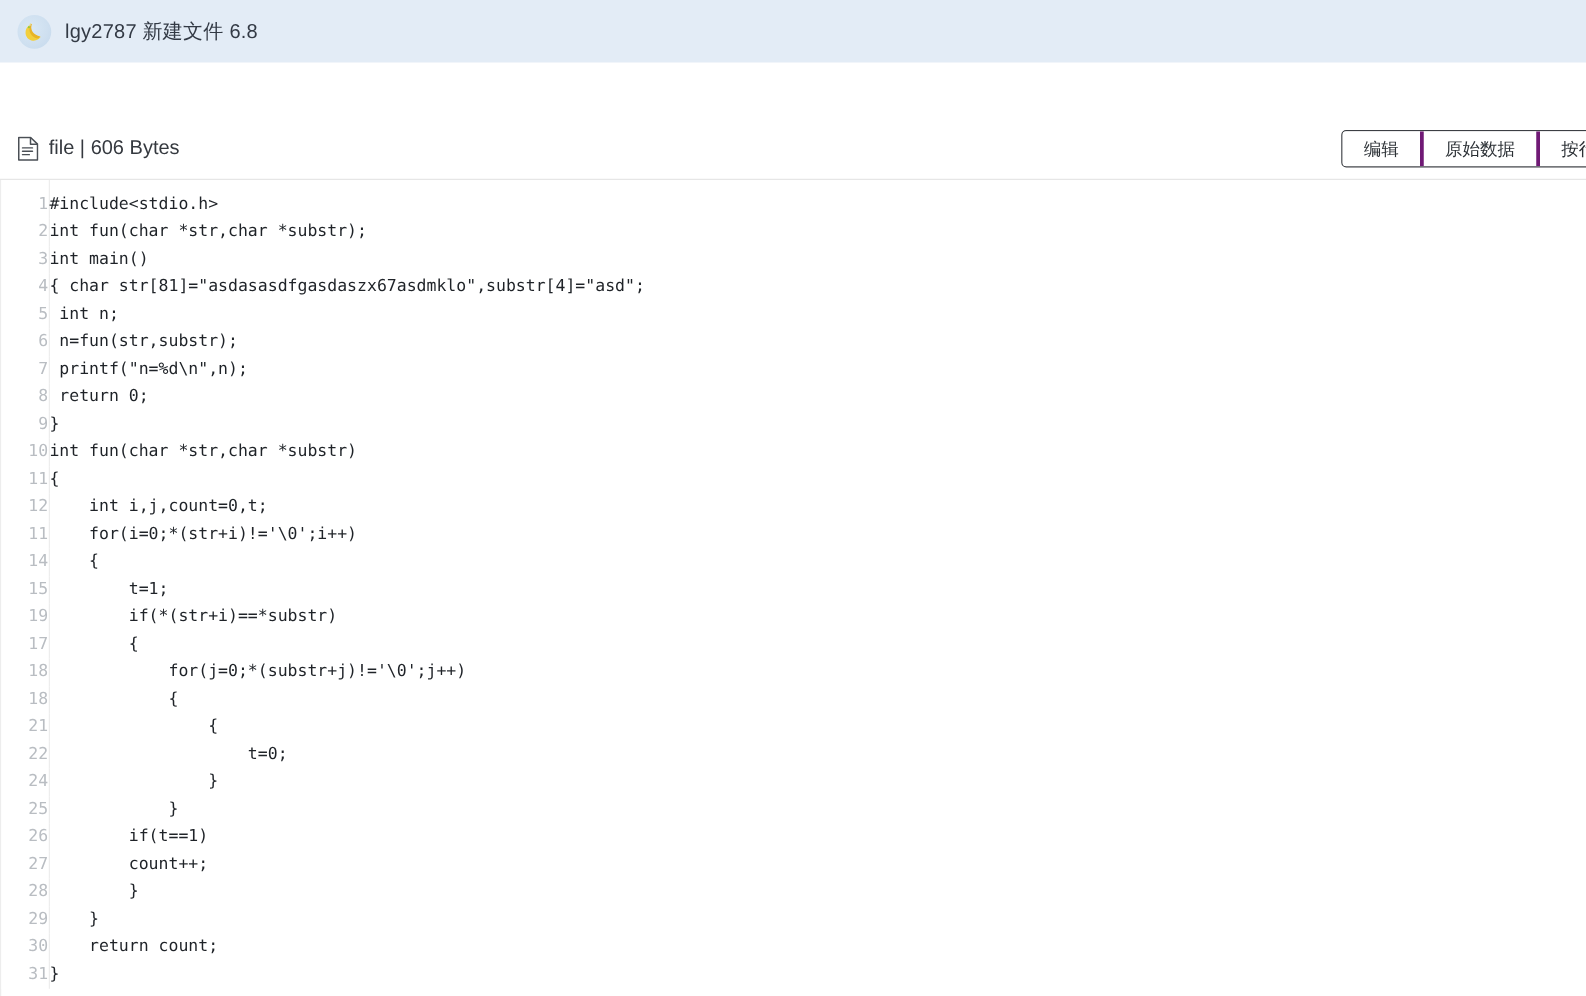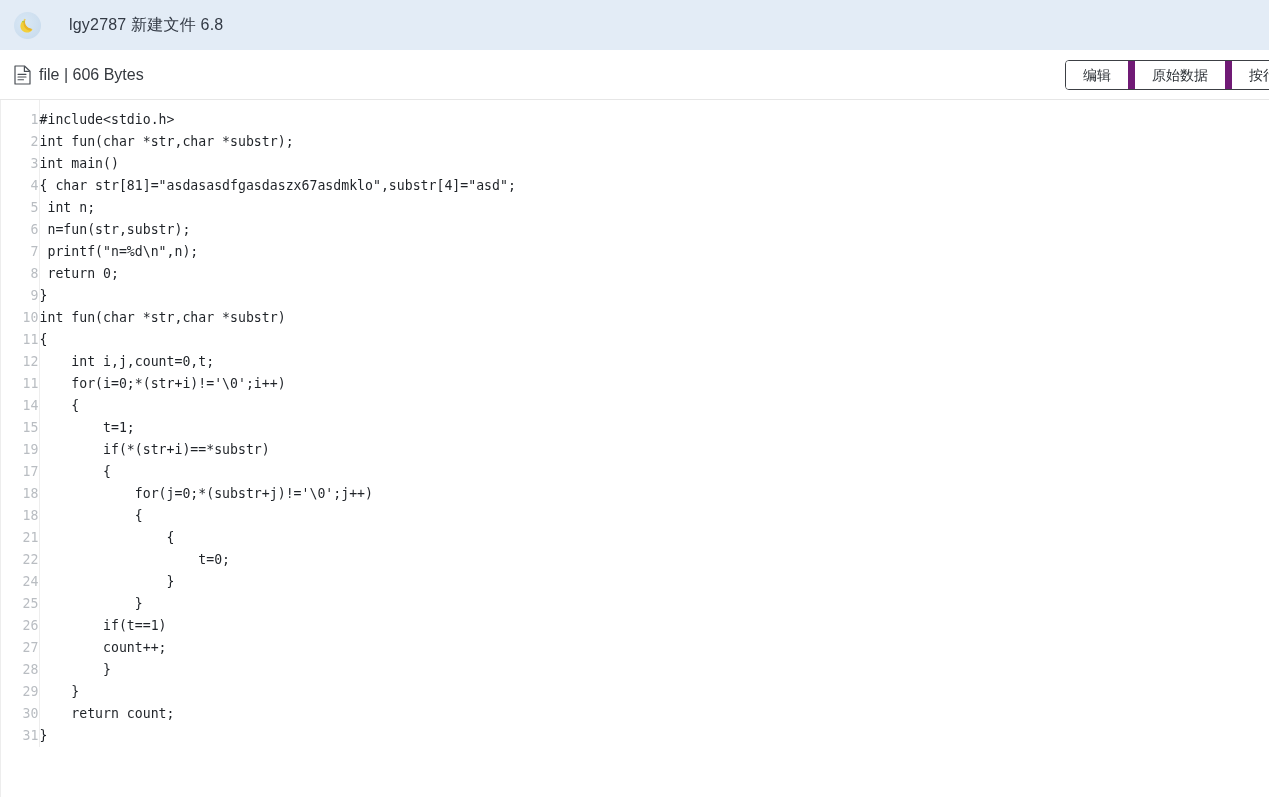--- a/index.html
+++ b/index.html
@@ -34,33 +34,33 @@
     justify-content: center;
     flex: none;
     margin-right: 11px;
   }
   #app-logo svg { display: block; }
   #app-title {
     font-size: 16px;
     color: #333a45;
     letter-spacing: .2px;
     white-space: nowrap;
-    margin-left: 17px;
   }
 
   
   #file-header {
     position: relative;
     height: 50px;
     background: #ffffff;
     border-bottom: 1px solid #e6e6e6;
     display: flex;
     align-items: center;
     padding: 0 0 0 14px;
     box-sizing: border-box;
+    margin-top: 44px;
   }
   #file-meta {
     display: flex;
     align-items: center;
     gap: 8px;
     font-size: 16px;
     color: #35393f;
   }
   .doc-icon { width: 17px; height: 20px; flex: none; display: block; }
   #file-name-group { white-space: nowrap; }
@@ -75,21 +75,21 @@
     border-radius: 4px;
     overflow: hidden;
     background: #fff;
     box-sizing: border-box;
   }
   .grp-btn {
     font-size: 14px;
     color: #2c3136;
     background: #fff;
     border: none;
-    border-left: 7px solid #701a75;
+    border-left: 3px solid #701a75;
     padding: 0 17px;
     line-height: 28px;
     white-space: nowrap;
     cursor: pointer;
     font-family: "Liberation Sans", sans-serif;
   }
   .grp-btn:first-child { border-left: none; }
 
   
   #code-area {

